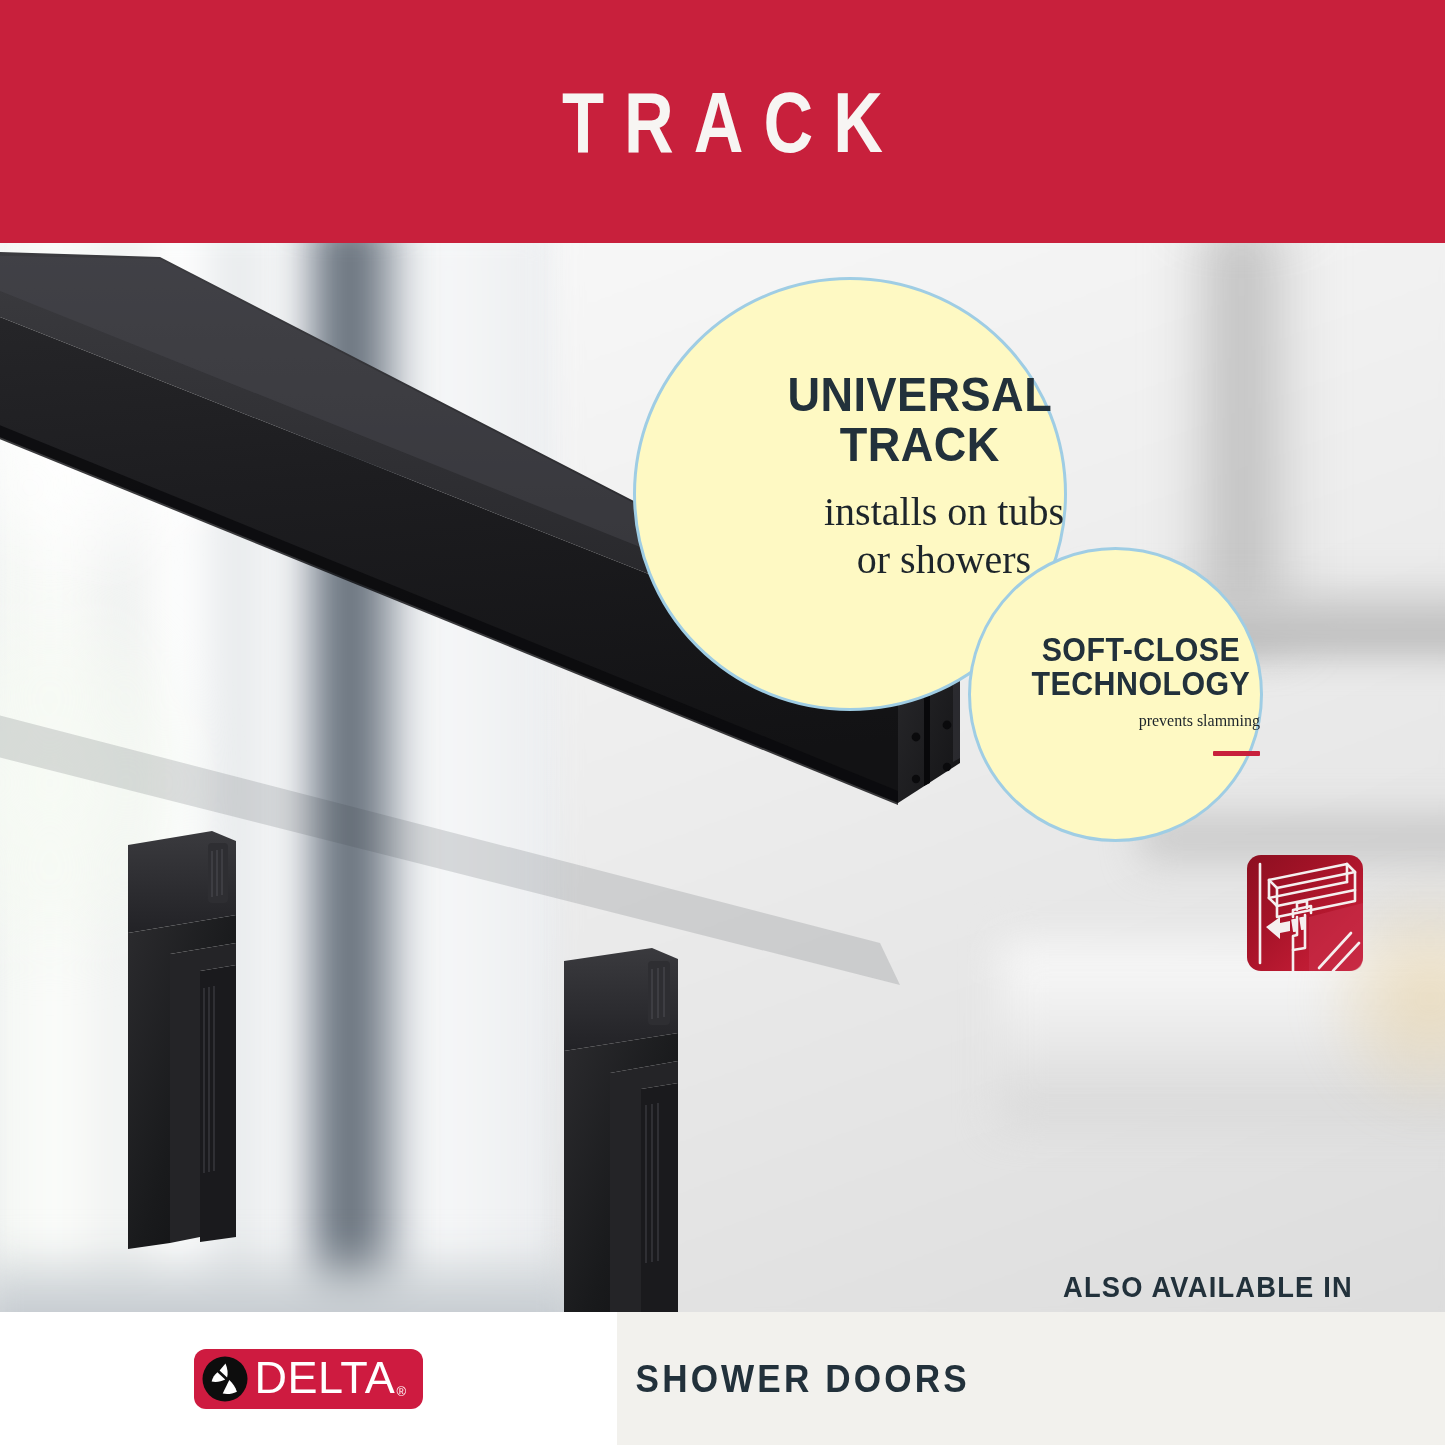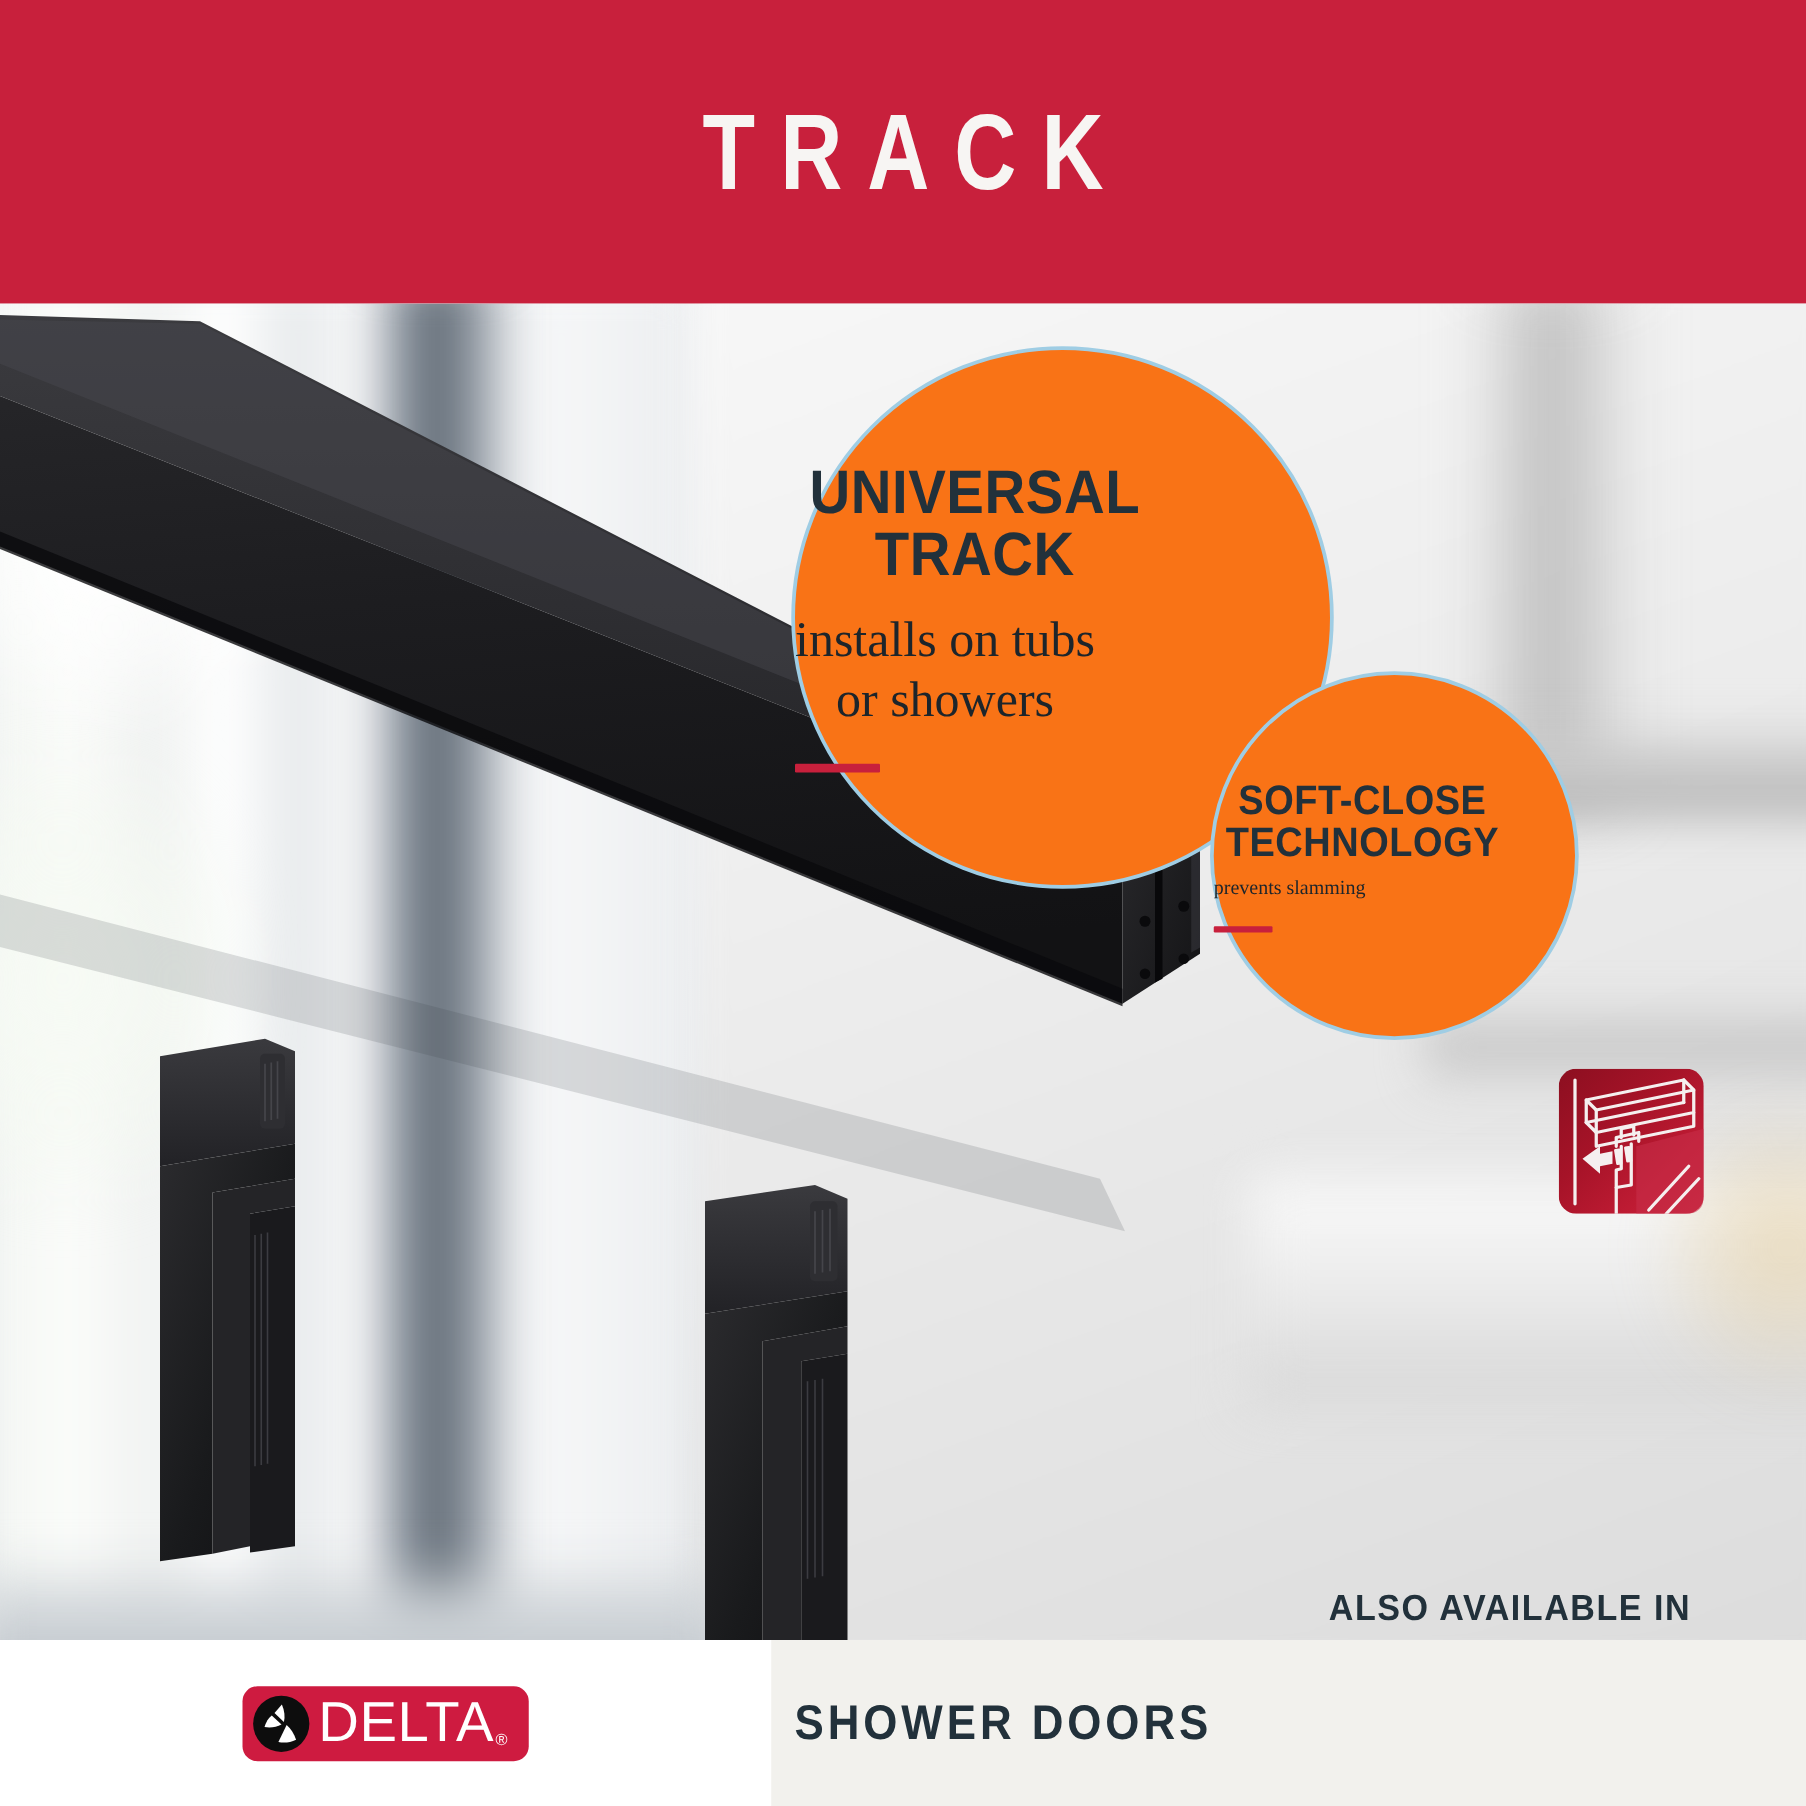--- a/index.html
+++ b/index.html
@@ -188,38 +188,38 @@
     top: 0;
     width: 1445px;
     height: 1069px;
     pointer-events: none;
   }
 
   
   .callout {
     position: absolute;
     border-radius: 50%;
-    background: #f97316;
+    background: #fef9c3;
     border: 3px solid #9FCDE4;
     box-sizing: border-box;
     display: flex;
     flex-direction: column;
-    align-items: flex-start;
+    align-items: flex-end;
     justify-content: center;
   }
   .callout-primary {
     left: 633px;
     top: 34px;
     width: 434px;
     height: 434px;
     z-index: 5;
   }
   .callout-secondary {
     left: 968px;
-    top: 294px;
+    top: 304px;
     width: 295px;
     height: 295px;
     z-index: 6;
   }
   .callout-head {
     font-family: "Liberation Sans Narrow", "Liberation Sans", sans-serif;
     font-weight: 700;
     color: #22313B;
     text-align: center;
     line-height: 1.02;

